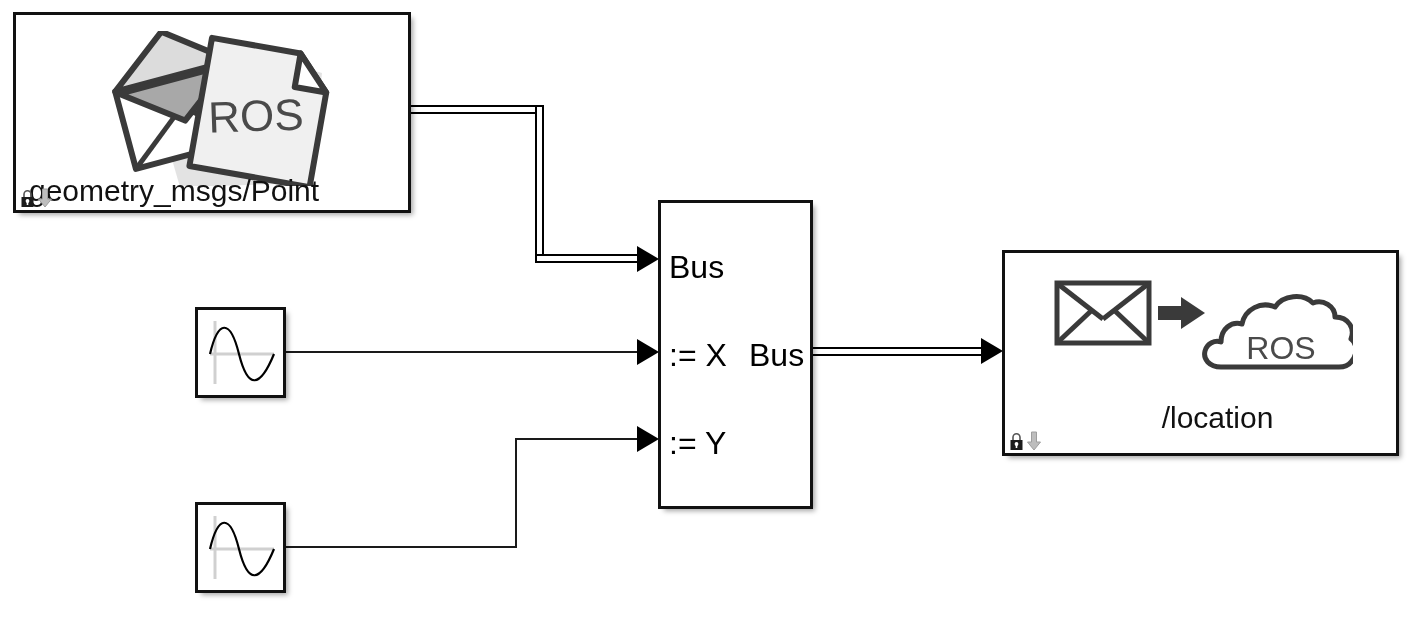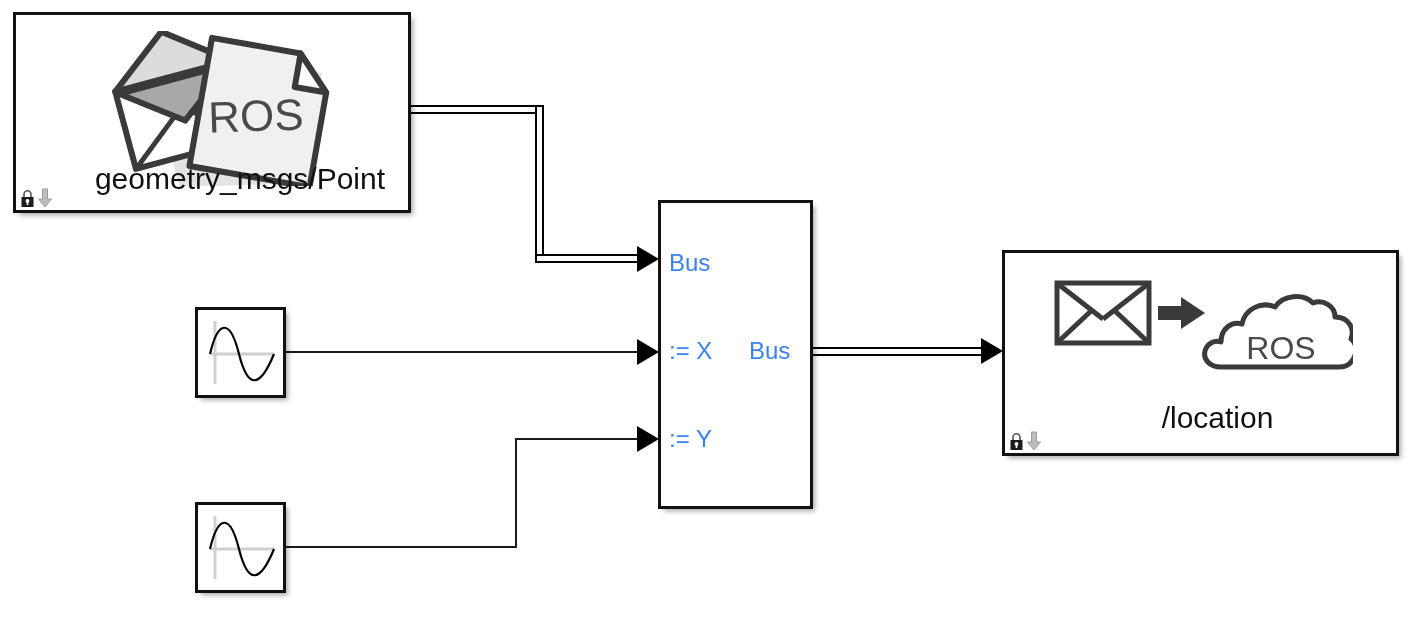--- a/index.html
+++ b/index.html
@@ -62,42 +62,42 @@
     position: absolute;
     left: 0;
     width: 100%;
     text-align: center;
     font-size: 30px;
     color: #111111;
     white-space: nowrap;
     pointer-events: none;
   }
   #blank-message-caption {
-    bottom: 14px;
-    text-align: center;
-    padding-left: 28px;
+    bottom: 2px;
+    text-align: left;
+    padding-left: 13px;
   }
   #ros-publish-caption {
     bottom: 18px;
     padding-left: 17px;
   }
   
   .lock-badge {
     position: absolute;
     left: 4px;
     bottom: 2px;
     display: flex;
     align-items: flex-end;
     gap: 2px;
   }
   
   .bus-label {
     position: absolute;
-    font-size: 24px;
-    color: #3b82f6;
+    font-size: 32px;
+    color: #000000;
     white-space: nowrap;
     line-height: 1;
   }
   #bus-in-label   { left: 8px;  top: 48px; }
   #bus-x-label    { left: 8px;  top: 136px; }
   #bus-y-label    { left: 8px;  top: 224px; }
   #bus-out-label  { left: 88px; top: 136px; }
   
   .port-arrow {
     position: absolute;

